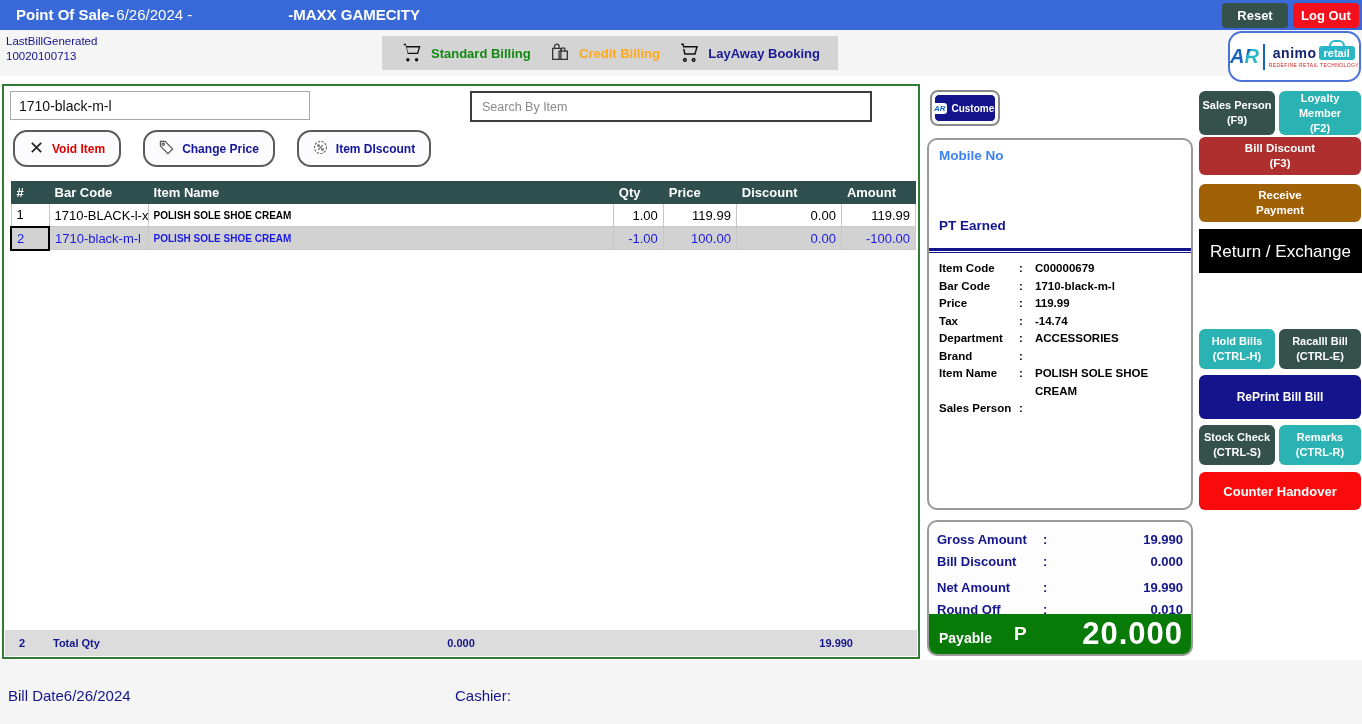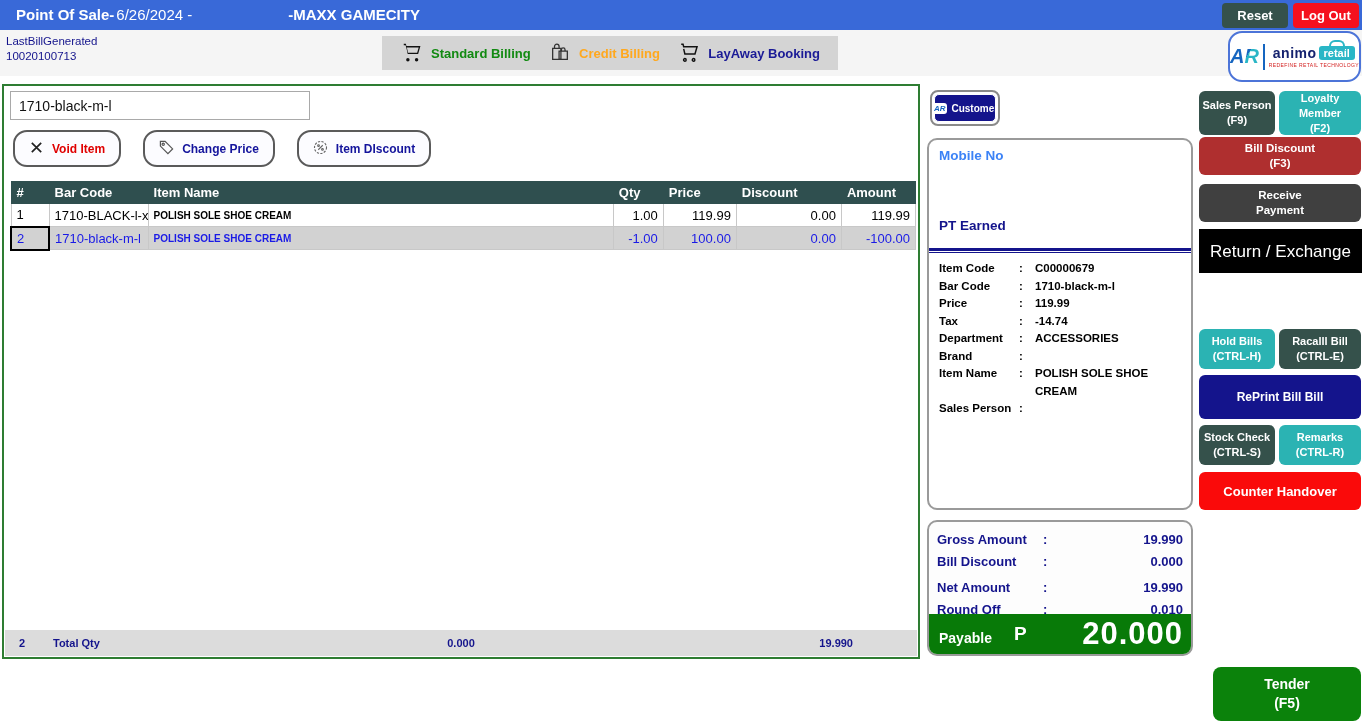--- a/index.html
+++ b/index.html
@@ -90,21 +90,21 @@
   .t-row .t-value { flex:1; text-align:right; }
   .t-gap { height:4px; }
   .payable-bar { position:absolute; left:0; bottom:0; width:100%; height:40px; background:#087a08; color:#fff; display:flex; align-items:center; }
   .pay-label { font-weight:700; font-size:14px; margin-left:10px; margin-top:8px; }
   .pay-cur { font-weight:700; font-size:19px; margin-left:22px; }
   .pay-value { flex:1; text-align:right; font-weight:700; font-size:31px; margin-right:8px; letter-spacing:1px; }
 
   
   .sbtn { position:absolute; border:none; border-radius:6px; color:#fff; font-family:inherit; font-weight:700; font-size:11px; line-height:15px; cursor:pointer; text-align:center; }
   .c-slate { background:#35514b; } .c-teal { background:#2bb3b3; } .c-brick { background:#af2f2f; }
-  .c-green { background:#404040; } .c-navy { background:#14148c; } .c-red { background:#fa0a0a; }
+  .c-green { background:#a16207; } .c-navy { background:#14148c; } .c-red { background:#fa0a0a; }
   .b-sales   { left:1199px; top:91px;  width:76px;  height:44px; }
   .b-loyalty { left:1279px; top:91px;  width:82px;  height:44px; }
   .b-billdisc{ left:1199px; top:137px; width:162px; height:38px; font-size:11.5px; }
   .b-receive { left:1199px; top:184px; width:162px; height:38px; font-size:11.5px; }
   .b-return  { left:1199px; top:229px; width:163px; height:44px; background:#000; border-radius:0; font-weight:400; font-size:17px; }
   .b-hold    { left:1199px; top:329px; width:76px;  height:40px; }
   .b-recall  { left:1279px; top:329px; width:82px;  height:40px; }
   .b-reprint { left:1199px; top:375px; width:162px; height:44px; font-size:12px; }
   .b-stock   { left:1199px; top:425px; width:76px;  height:40px; }
   .b-remarks { left:1279px; top:425px; width:82px;  height:40px; }
@@ -166,20 +166,21 @@
       <span class="logo-words">
         <span class="logo-animo">animo</span>
         <span class="logo-retail">retail</span>
       </span>
       <span class="logo-tagline">REDEFINE RETAIL TECHNOLOGY</span>
     </span>
   </div>
 
   <main class="bill-panel">
     <input class="barcode-input" type="text" value="1710-black-m-l" style="">
+    <input class="search-input" type="text" placeholder="Search By Item" style="">
 
     <div class="actions">
       <button class="act-btn act-void">
         <span><svg viewBox="0 0 16 16" stroke="#222" stroke-width="1.8" fill="none">
               <path d="M3 3l10 10M13 3L3 13"></path>
             </svg></span>
         <span>Void Item</span>
       </button>
       <button class="act-btn act-blue">
         <span><svg viewBox="0 0 16 16" fill="none" stroke="#555" stroke-width="1.3">
@@ -333,14 +334,18 @@
   <button class="sbtn c-green b-receive"><span>Receive</span><br><span>Payment</span></button>
   <button class="sbtn b-return">Return / Exchange</button>
   <button class="sbtn c-teal b-hold"><span>Hold Bills</span><br><span>(CTRL-H)</span></button>
   <button class="sbtn c-slate b-recall"><span>Racalll Bill</span><br><span>(CTRL-E)</span></button>
   <button class="sbtn c-navy b-reprint">RePrint Bill Bill</button>
   <button class="sbtn c-slate b-stock"><span>Stock Check</span><br><span>(CTRL-S)</span></button>
   <button class="sbtn c-teal b-remarks"><span>Remarks</span><br><span>(CTRL-R)</span></button>
   <button class="sbtn c-red b-counter">Counter Handover</button>
   <button class="sbtn b-tender"><span>Tender</span><br><span>(F5)</span></button>
 
+  <footer class="footstrip">
+    <span class="bill-date">Bill Date6/26/2024</span>
+    <span class="cashier">Cashier:</span>
+  </footer>
 
 </div>
 
 </body></html>

